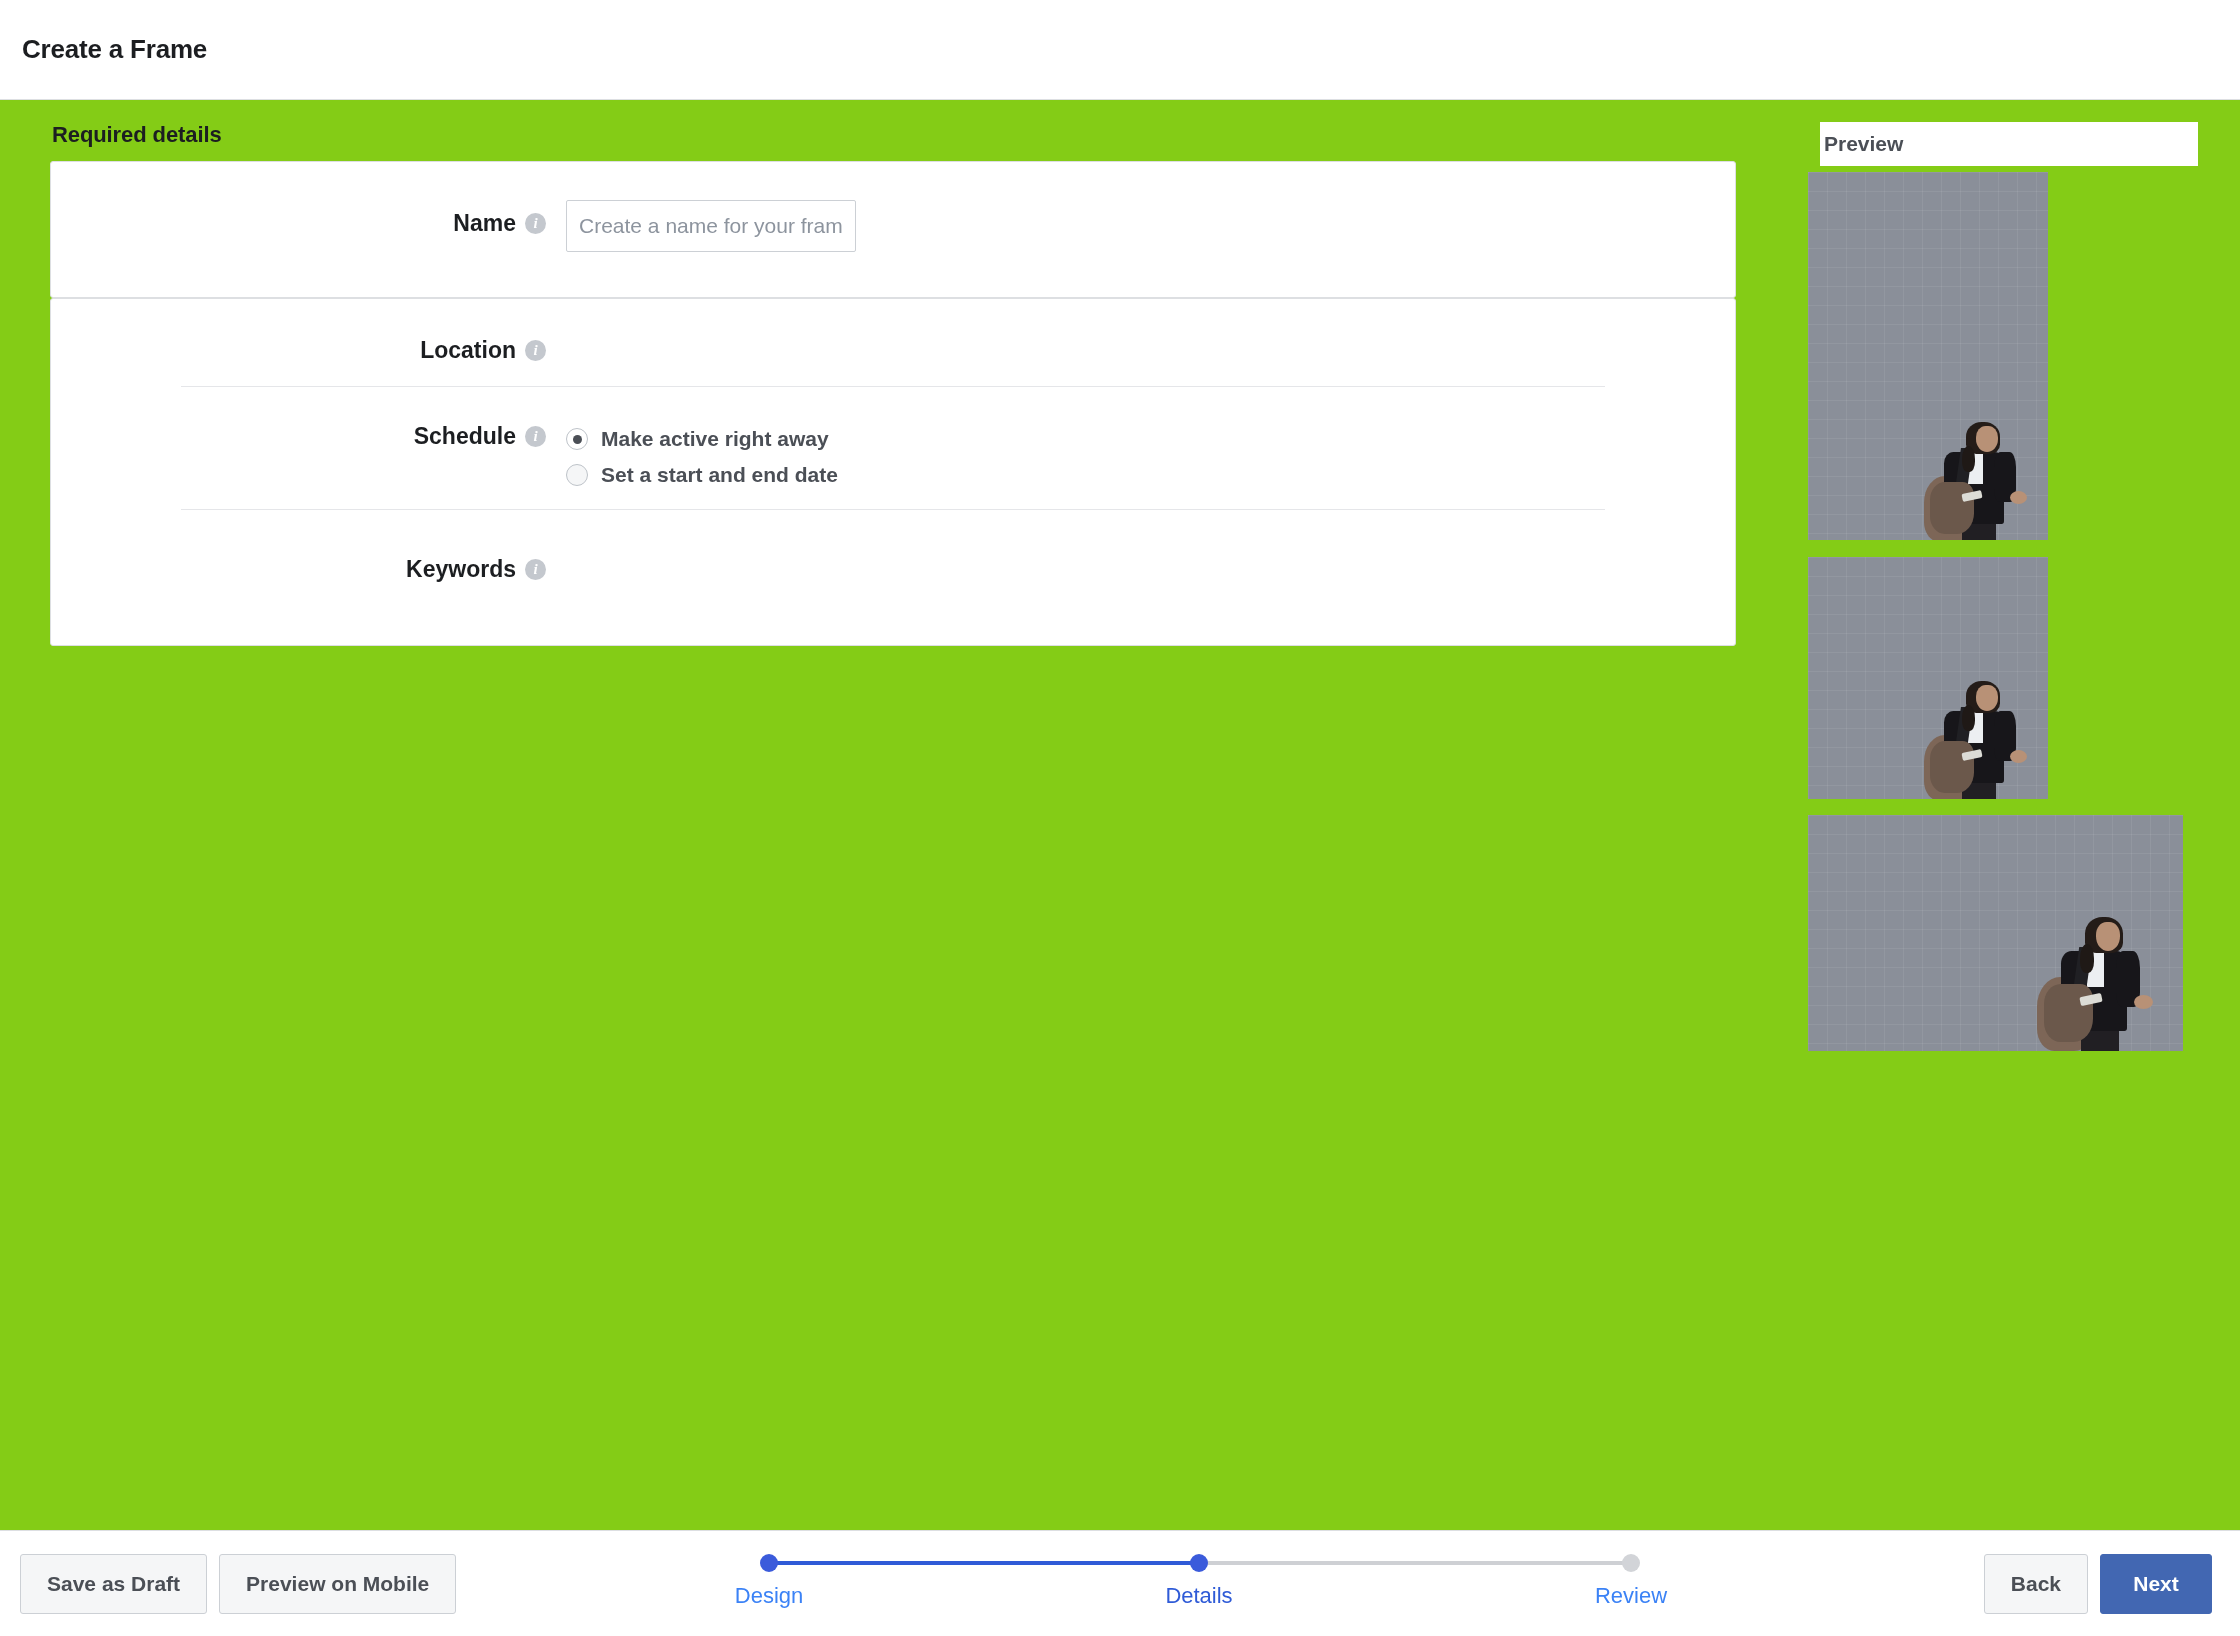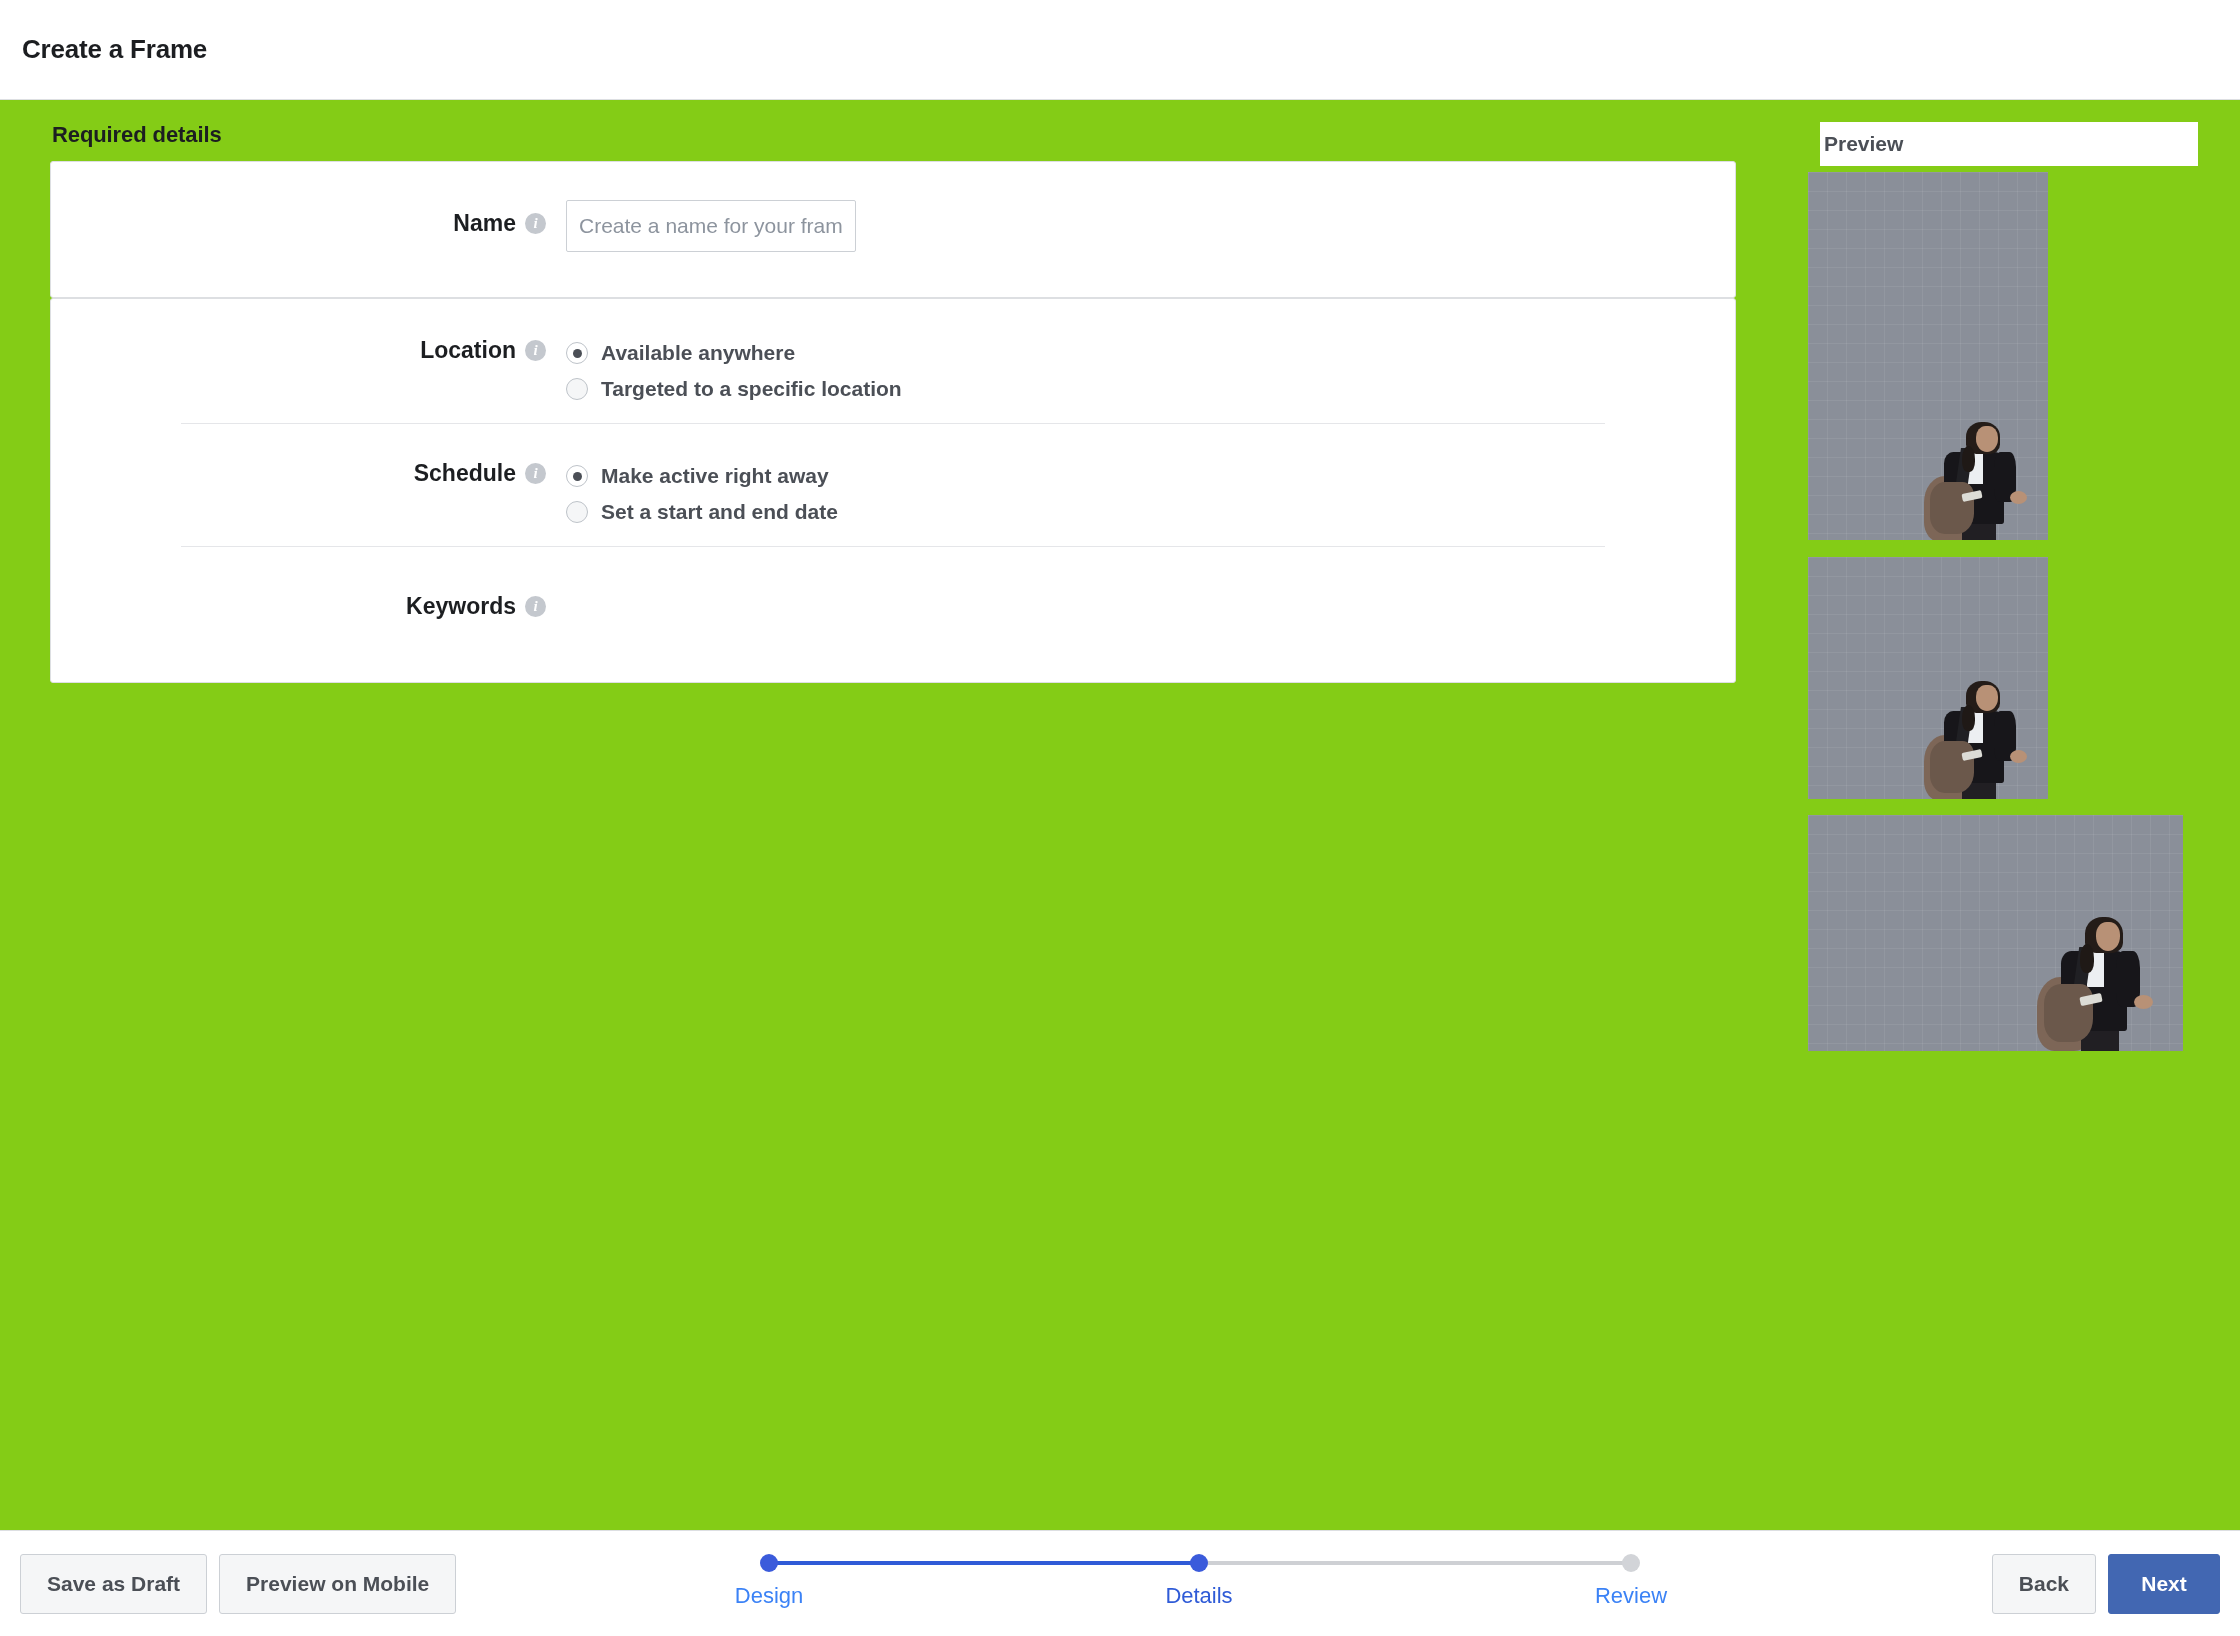--- a/index.html
+++ b/index.html
@@ -292,21 +292,21 @@
     justify-content: center;
   }
   .btn-primary {
     background: #4267b2;
     border-color: #4267b2;
     color: #ffffff;
     min-width: 112px;
   }
   .footer-right {
     position: absolute;
-    right: 20px;
+    right: 28px;
     display: flex;
     gap: 12px;
   }
 
   
   .stepper {
     position: absolute;
     left: 730px;
     width: 940px;
     top: 22px;
@@ -380,30 +380,20 @@
     </div>
 
 
     <div class="card card-optional">
 
       <div class="opt-block">
         <div class="field-row">
           <div class="field-label" style="padding-top:0;">
             <span class="lbl-text">Location</span>
             <span class="info-icon">i</span>
-          </div>
-          <div class="radio-group">
-            <div class="radio-item">
-              <span class="radio-dot checked"></span>
-              <span class="radio-label">Available anywhere</span>
-            </div>
-            <div class="radio-item">
-              <span class="radio-dot"></span>
-              <span class="radio-label">Targeted to a specific location</span>
-            </div>
           </div>
         </div>
       </div>
 
       <div class="divider"></div>
 
       <div class="opt-block-mid">
         <div class="field-row">
           <div class="field-label" style="padding-top:0;">
             <span class="lbl-text">Schedule</span>

